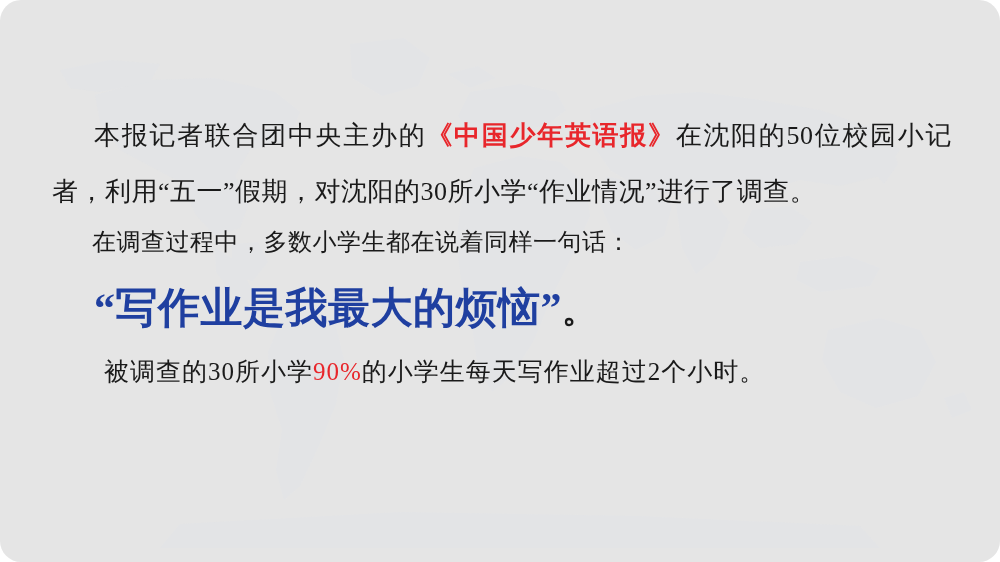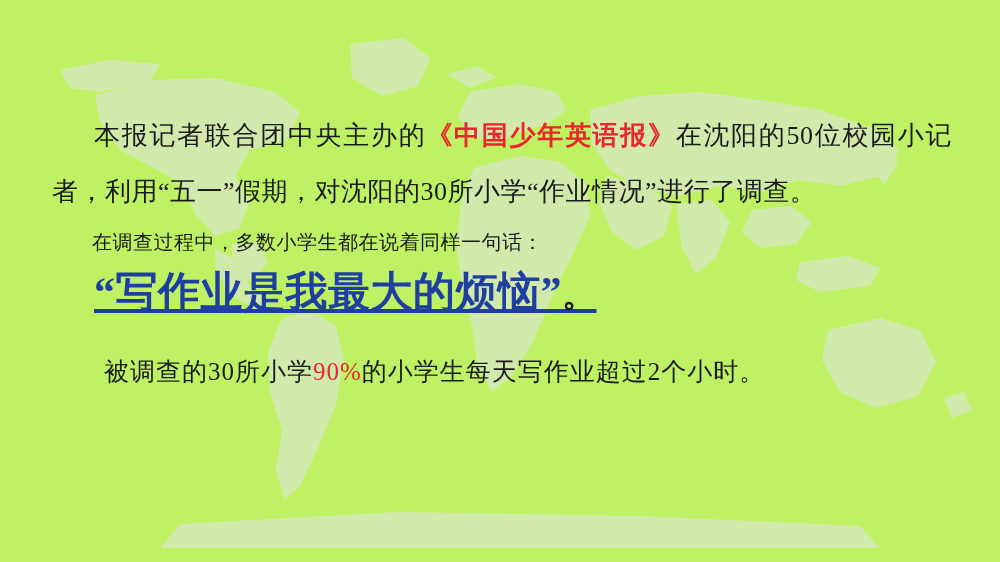--- a/index.html
+++ b/index.html
@@ -10,22 +10,23 @@
     width: 1000px;
     height: 562px;
     overflow: hidden;
     font-family: "Liberation Serif", "DejaVu Serif", serif;
     background: #ffffff;
   }
   .slide {
     position: relative;
     width: 1000px;
     height: 562px;
-    background: #bef264;
+    background: #e5e5e5;
     overflow: hidden;
+    border-radius: 21px;
   }
   
   .map-watermark {
     position: absolute;
     left: 0;
     top: 0;
     width: 1000px;
     height: 562px;
     opacity: 0.55;
     pointer-events: none;
@@ -54,34 +55,33 @@
     padding-left: 42px;
   }
   .red-title {
     color: #e8262b;
     font-weight: bold;
   }
   .line2 {
     left: 52px;
     top: 222px;
     width: 900px;
-    font-size: 20px;
+    font-size: 24px;
     line-height: 40px;
     padding-left: 40px;
   }
   .quote-big {
     left: 52px;
     top: 270px;
     width: 900px;
     font-size: 42px;
     font-weight: bold;
     color: #1f3fa0;
     padding-left: 42px;
-    line-height: 44px;
-    text-decoration: underline;
+    line-height: 76px;
   }
   .quote-period {
     color: #1a1a1a;
     font-weight: bold;
     font-size: 34px;
   }
   .line3 {
     left: 52px;
     top: 352px;
     width: 900px;

